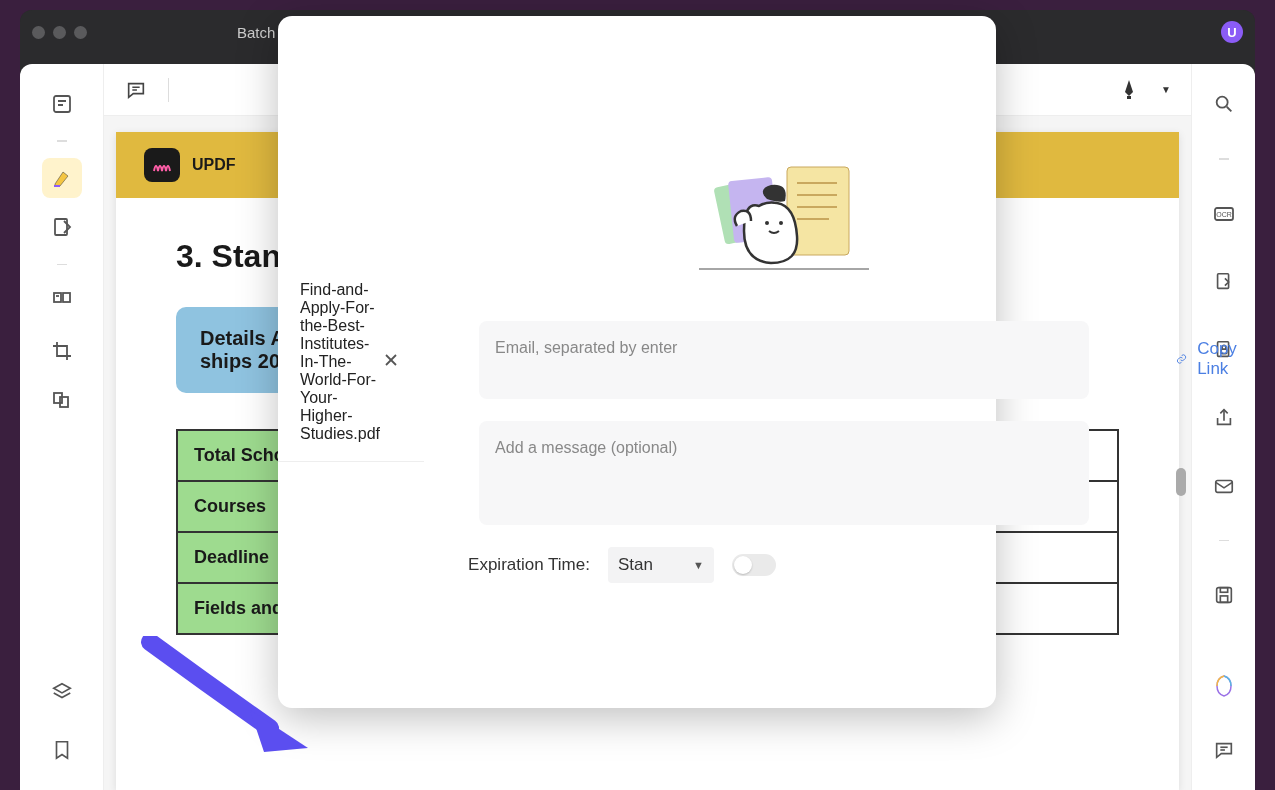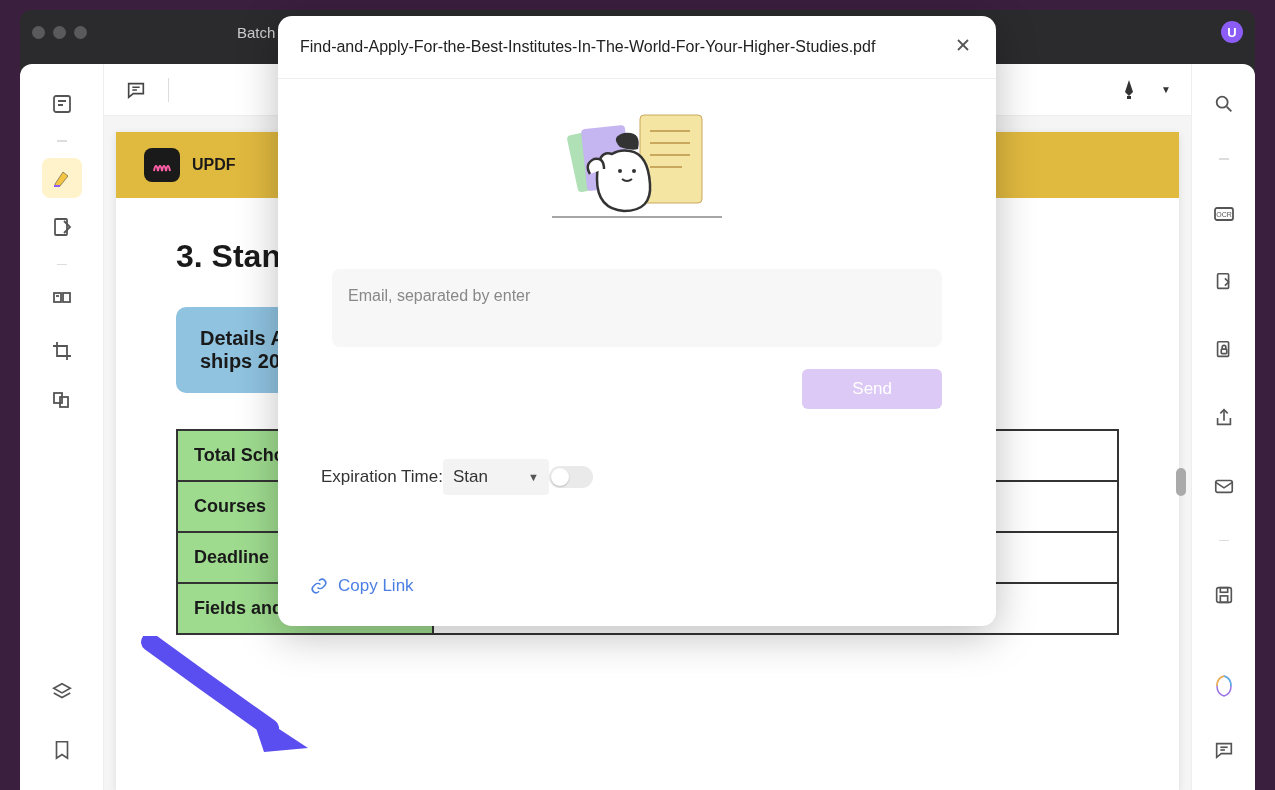--- a/index.html
+++ b/index.html
@@ -147,27 +147,28 @@
     position: absolute; right: 2px; top: 64px; bottom: 10px;
     width: 16px;
   }
   .scrollbar-thumb { position: absolute; top: 340px; width: 10px; height: 28px; background: #aaa; border-radius: 5px; right: 3px; }
 
   
   .modal {
     position: absolute;
     top: 16px; left: 278px;
     width: 718px;
-    height: 610px;
+    height: 692px;
     background: #fff;
     border-radius: 14px;
     box-shadow: 0 10px 40px rgba(0,0,0,.25);
     z-index: 100;
     display: flex;
-    flex-direction: column;
+    flex-direction: row;
+    align-items: center;
   }
   .modal-header {
     padding: 18px 22px;
     display: flex;
     align-items: center;
     justify-content: space-between;
     border-bottom: 1px solid #eee;
   }
   .modal-title { font-size: 16px; color: #222; }
   .modal-close { cursor: pointer; color: #555; padding: 4px; }
@@ -202,20 +203,21 @@
     border: none;
     border-radius: 6px;
     padding: 10px 50px;
     font-size: 17px;
     cursor: pointer;
   }
   .options-row {
     width: 640px;
     display: flex;
     align-items: center;
+    gap: 18px;
     font-size: 17px;
     color: #333;
     padding: 0 4px;
   }
   .select-wrap {
     display: flex; align-items: center;
     background: #f3f3f4;
     border-radius: 4px;
     padding: 8px 10px;
     gap: 40px;
@@ -472,24 +474,22 @@
       <path d="M 70 45 Q 55 40 55 70 Q 55 100 82 102 Q 110 102 108 75 Q 106 45 88 42 Q 78 40 70 45 Z" fill="#fff" stroke="#333" stroke-width="2.5"></path>
       <path d="M 48 65 Q 42 55 52 50 Q 62 48 62 60" fill="#fff" stroke="#333" stroke-width="2.5"></path>
       <circle cx="78" cy="62" r="2" fill="#333"></circle>
       <circle cx="92" cy="62" r="2" fill="#333"></circle>
       <path d="M80 70 Q85 74 90 70" fill="none" stroke="#333" stroke-width="2"></path>
       <path d="M 78 38 Q 68 28 82 24 Q 100 22 96 40 Q 90 42 78 38 Z" fill="#333"></path>
       <line x1="10" y1="108" x2="180" y2="108" stroke="#888" stroke-width="1.5"></line>
     </svg>
 
     <textarea class="input-area" placeholder="Email, separated by enter" style=""></textarea>
-
-    <div class="send-row">
-      <button class="send-btn">Send</button>
-    </div>
+    <textarea class="input-area msg-area" placeholder="Add a message (optional)" style=""></textarea>
+
 
     <div class="options-row">
       <span>Expiration Time:</span>
       <div class="select-wrap">
         <span>Stan</span>
         <span class="select-caret">▼</span>
       </div>
       <div class="toggle">
         <div class="toggle-knob"></div>
       </div>

